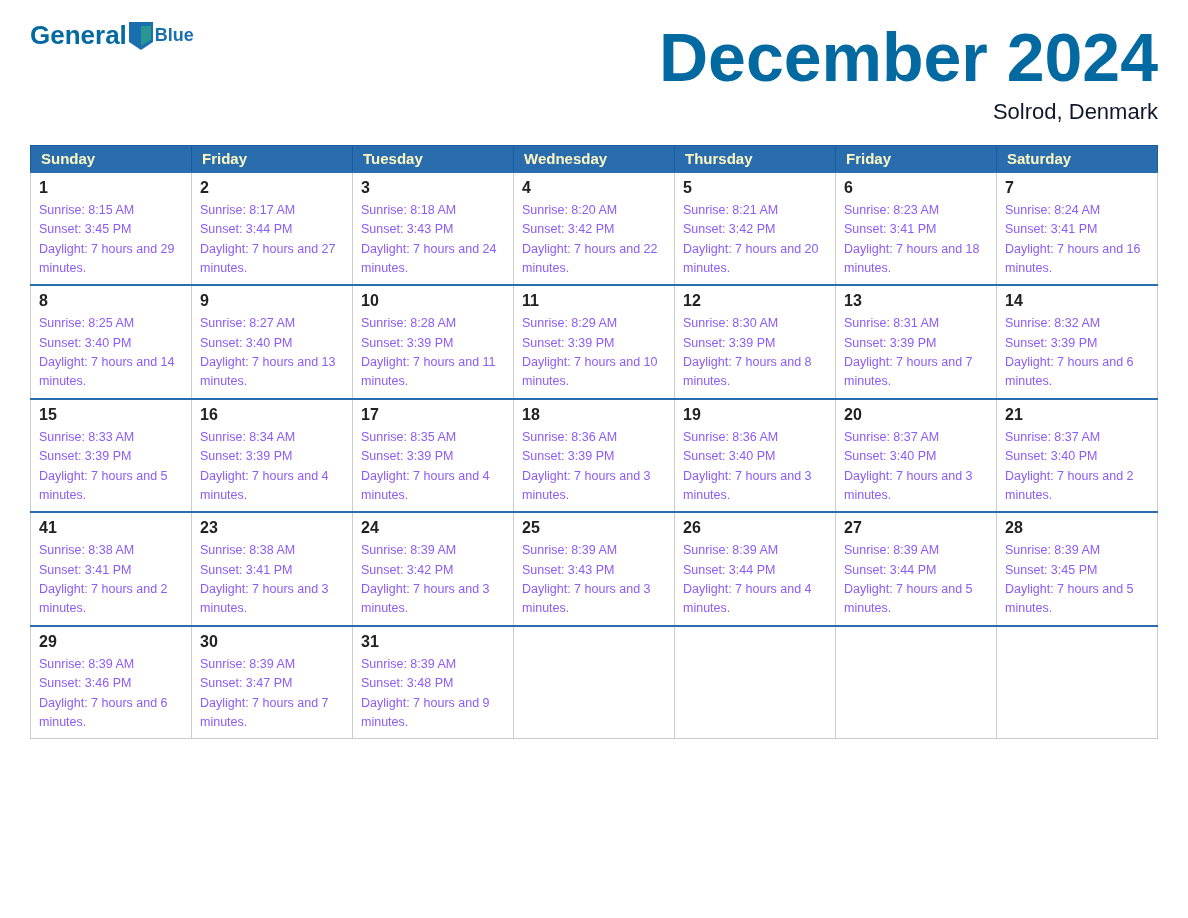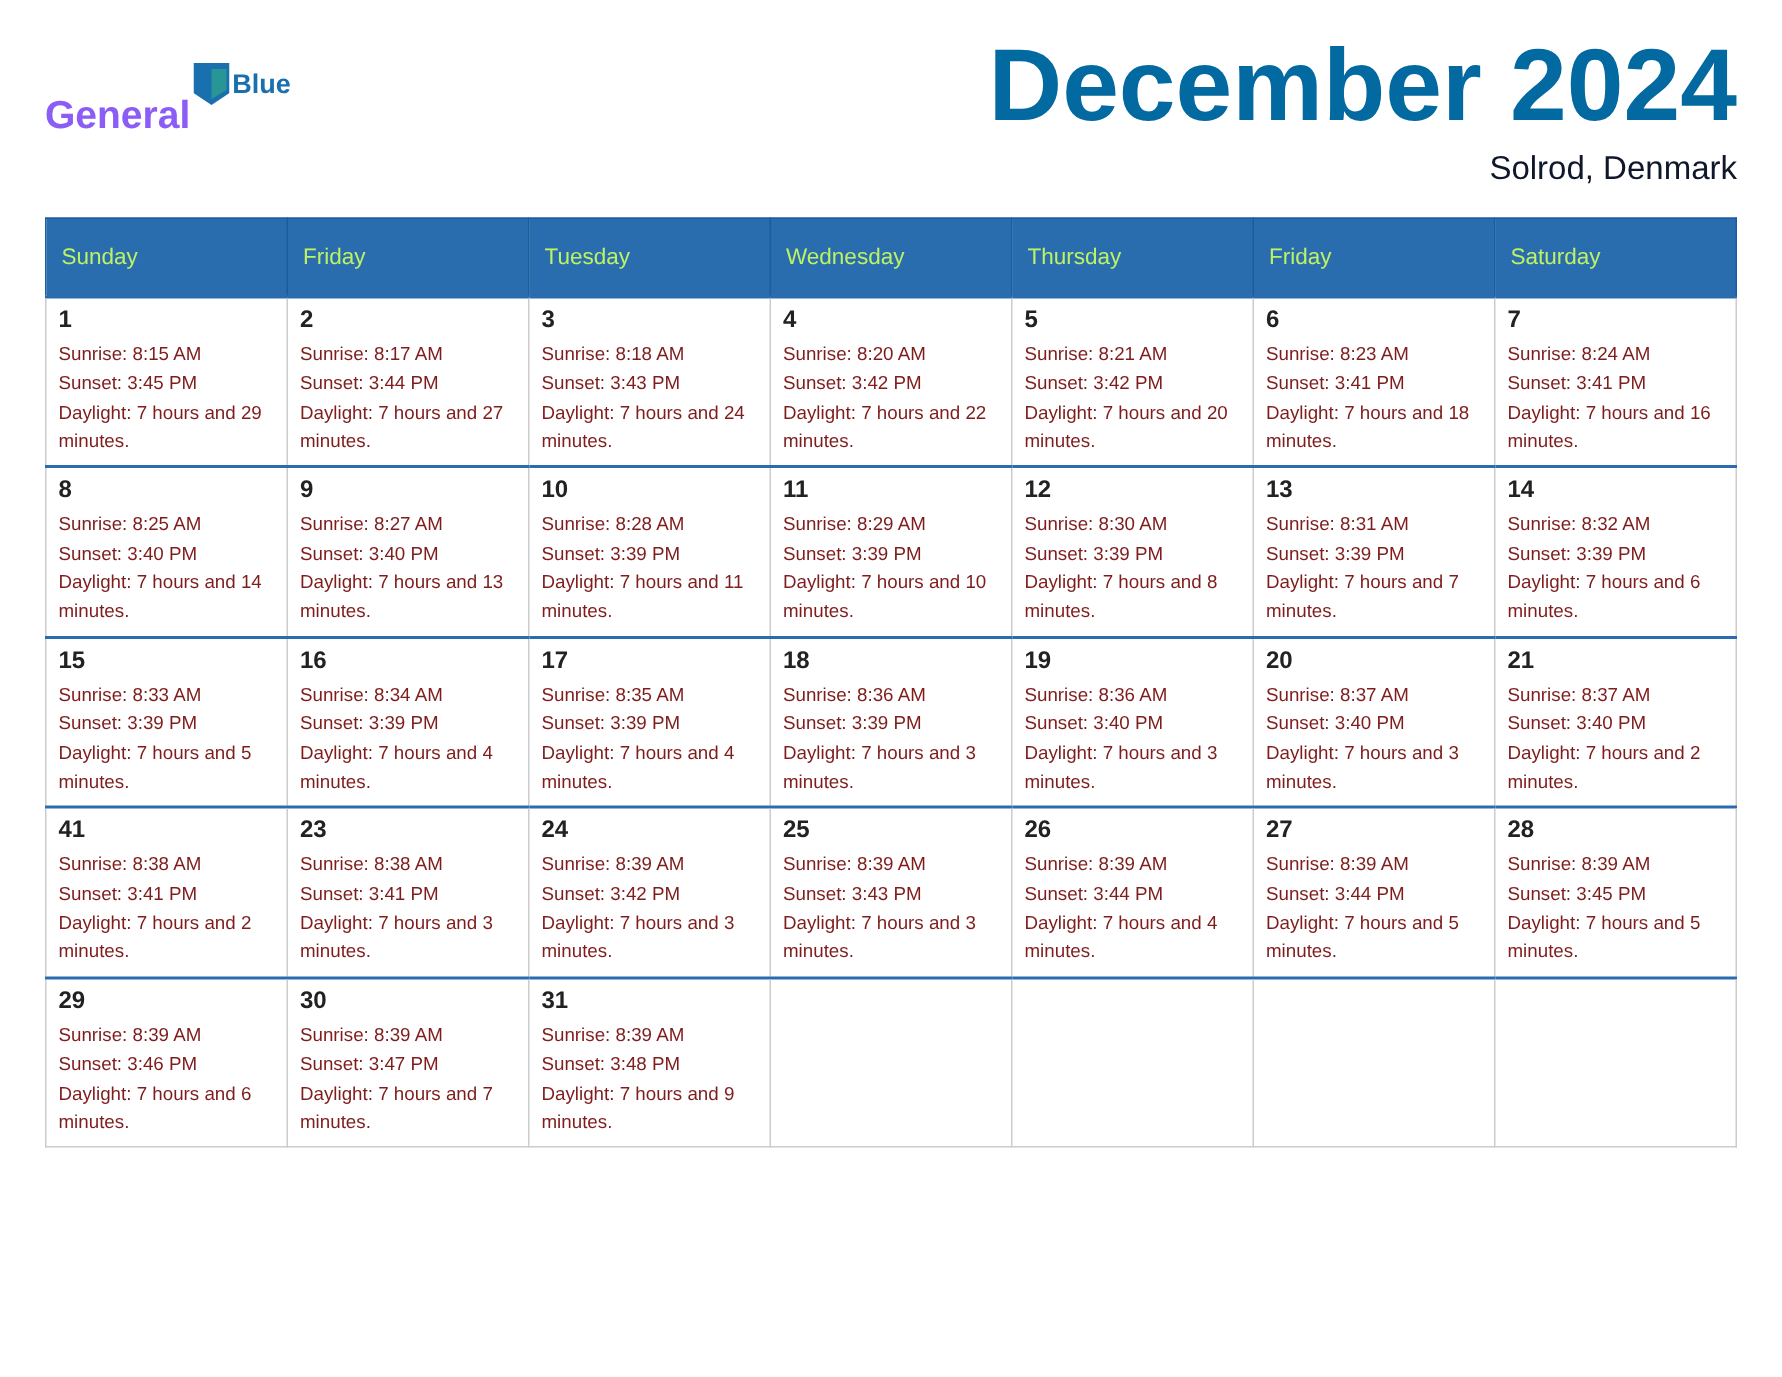--- a/index.html
+++ b/index.html
@@ -17,22 +17,21 @@
       margin-bottom: 20px;
     }
     .logo {
       display: flex;
       align-items: center;
       gap: 0px;
     }
     .logo-text-general {
       font-size: 26px;
       font-weight: bold;
-      color: #8b5cf6;
-      margin-top: 41px;
+      color: #0369a1;
     }
     .logo-text-blue {
       font-size: 18px;
       font-weight: bold;
       color: #1a6faf;
     }
     .logo-icon {
       width: 24px;
       height: 28px;
       margin-left: 2px;
@@ -52,24 +51,24 @@
       color: #0f172a;
       margin-top: 4px;
     }
     .calendar {
       width: 100%;
       border-collapse: collapse;
       border: 1px solid #888;
     }
     .calendar th {
       background-color: #2a6daf;
-      color: #bef264;
+      color: #fef9c3;
       font-size: 15px;
-      font-weight: normal;
-      padding: 17px 10px;
+      font-weight: bold;
+      padding: 4px 10px;
       text-align: left;
       border: 1px solid #1a5d9f;
     }
     .calendar td {
       vertical-align: top;
       padding: 6px 8px;
       border: 1px solid #ccc;
       font-size: 13px;
       color: #222;
       width: 14.28%;
@@ -77,21 +76,21 @@
     }
     .day-number {
       font-size: 16px;
       font-weight: bold;
       margin-bottom: 4px;
       display: block;
     }
     .day-info {
       font-size: 12.5px;
       line-height: 1.55;
-      color: #7f1d1d;
+      color: #8b5cf6;
     }
     .calendar tr td {
       border-top: 2px solid #2a6daf;
     }
     .calendar tbody tr td {
       border-top: 2px solid #2a6daf;
       border-left: 1px solid #ccc;
       border-right: 1px solid #ccc;
       border-bottom: 1px solid #ccc;
     }

